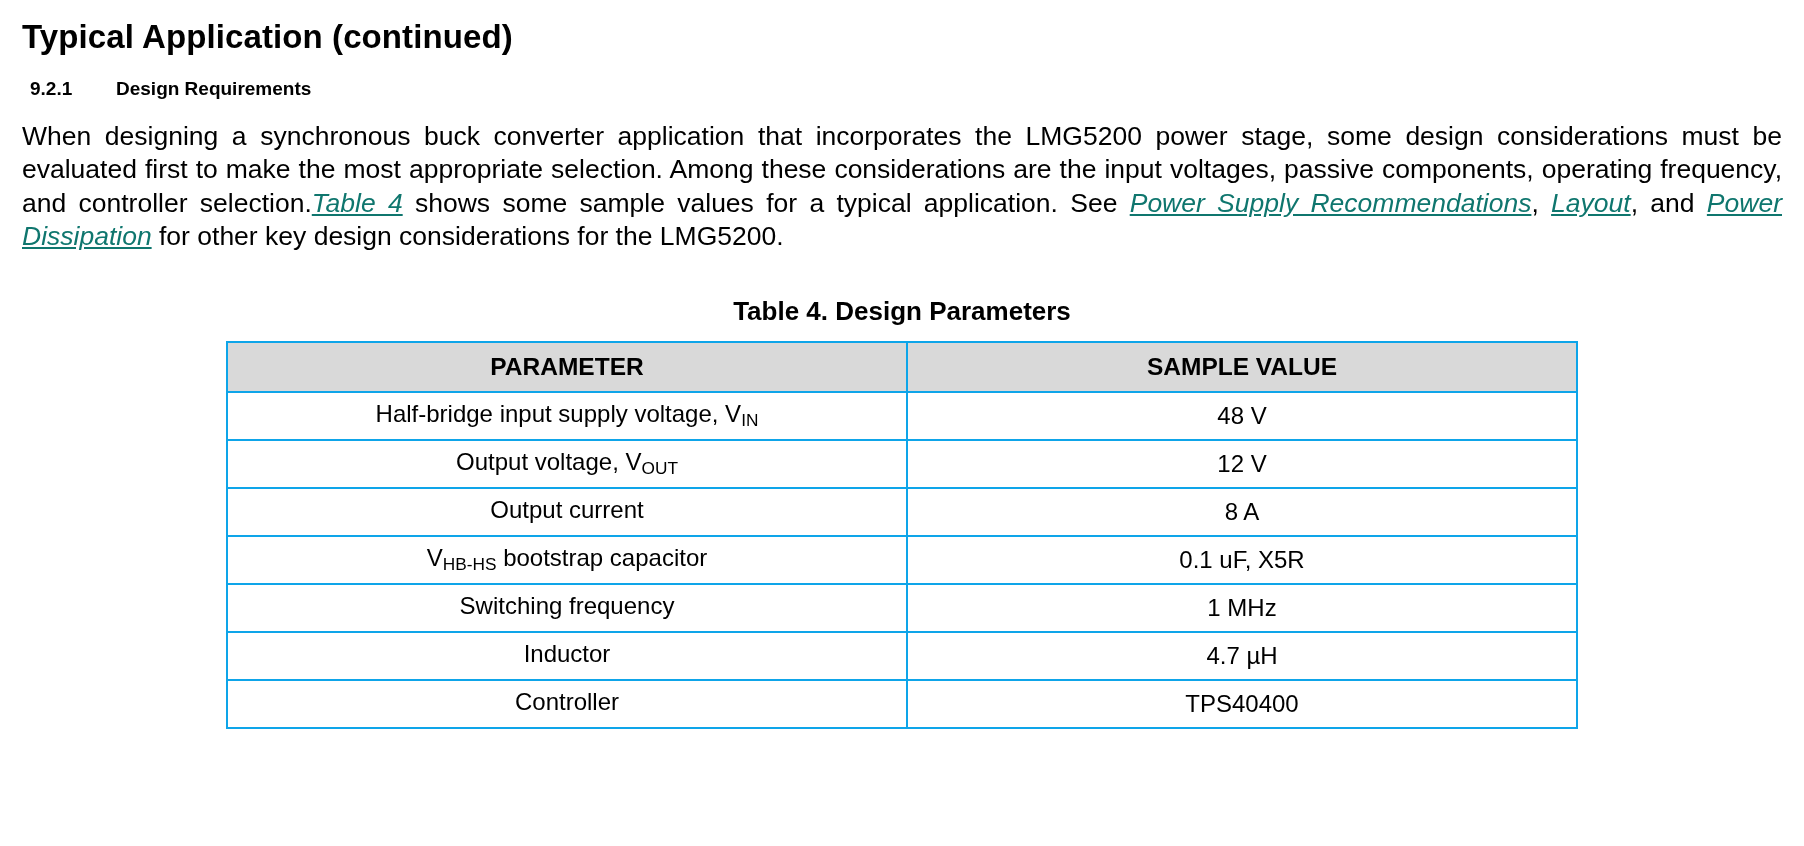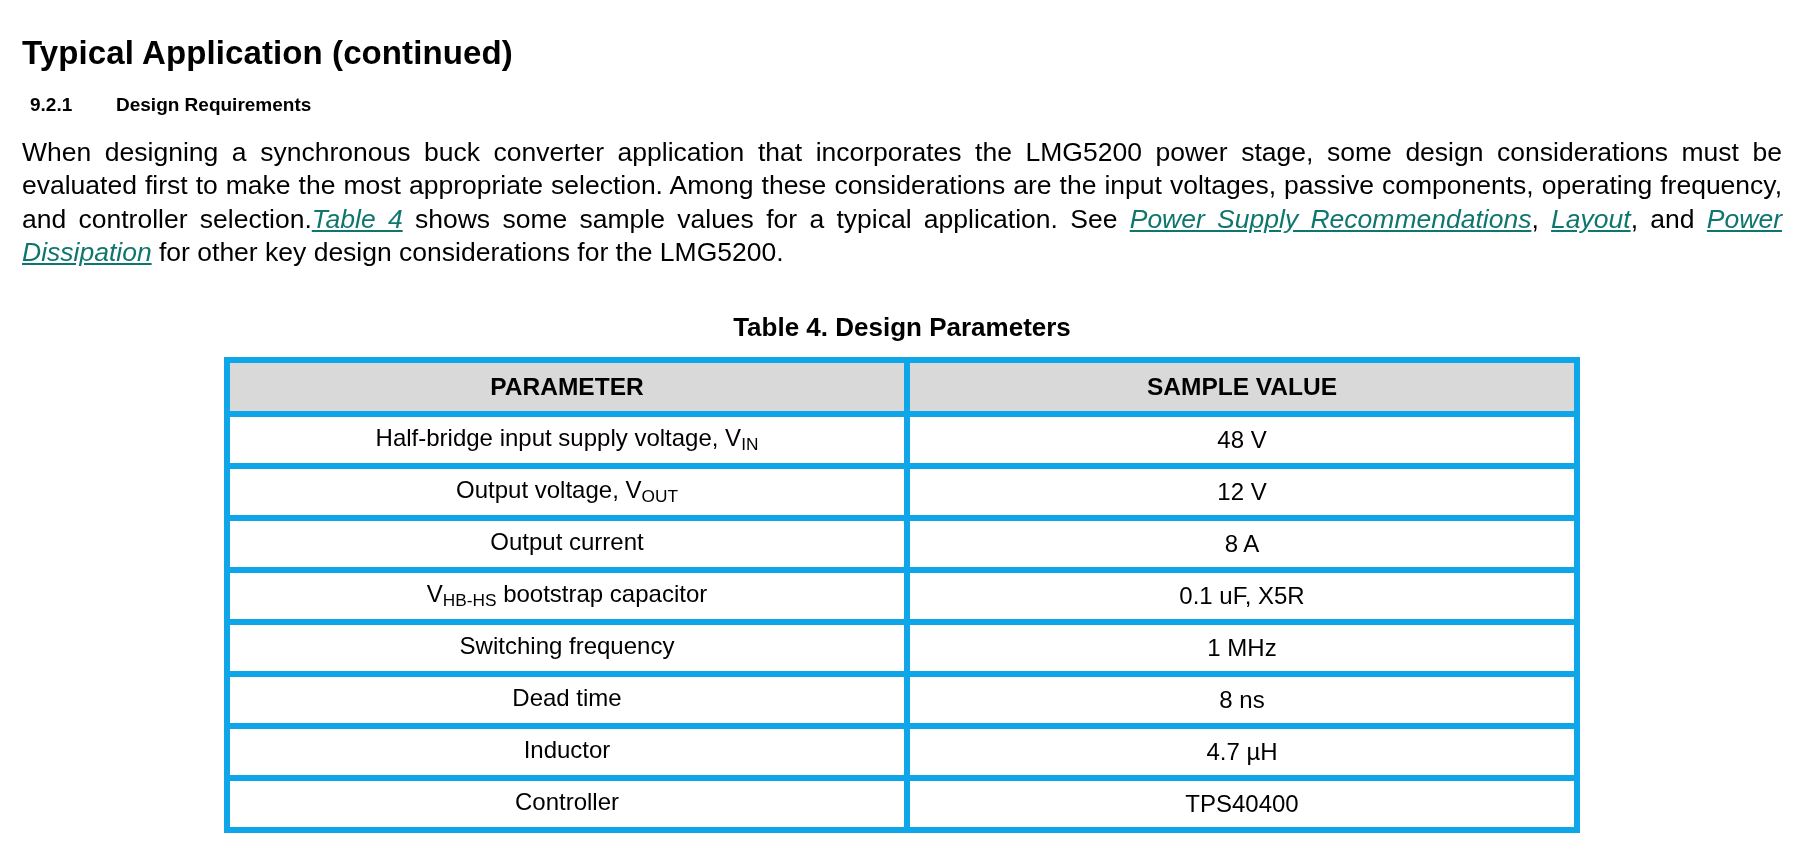--- a/index.html
+++ b/index.html
@@ -12,21 +12,21 @@
     height: 846px;
     font-family: "Liberation Sans", sans-serif;
     color: #000000;
     overflow: hidden;
   }
   .page {
     position: relative;
     width: 1804px;
     height: 714px;
     box-sizing: border-box;
-    padding: 26px 22px 0 22px;
+    padding: 10px 22px 0 22px;
   }
   h1.section-title {
     font-size: 33px;
     font-weight: bold;
     margin: 8px 0 0 0;
     letter-spacing: 0.1px;
   }
   h2.subsection-title {
     font-size: 19px;
     font-weight: bold;
@@ -54,21 +54,21 @@
     margin-top: 42px;
   }
   table.design-table {
     border-collapse: collapse;
     margin: 14px auto 0 auto;
     width: 1350px;
     table-layout: fixed;
   }
   table.design-table th,
   table.design-table td {
-    border: 6px solid #0ea5e9;
+    border: 2px solid #0ea5e9;
     text-align: center;
     font-size: 24px;
     height: 46px;
     padding: 0 6px;
   }
   table.design-table thead th {
     background: #d9d9d9;
     font-weight: bold;
     font-size: 24.5px;
     height: 48px;
@@ -122,24 +122,20 @@
       </tr>
       <tr>
         <td><span>V</span><sub>HB-HS</sub><span> bootstrap capacitor</span></td>
         <td>0.1 uF, X5R</td>
       </tr>
       <tr>
         <td><span>Switching frequency</span><sub></sub><span></span></td>
         <td>1 MHz</td>
       </tr>
       <tr>
-        <td><span>Dead time</span><sub></sub><span></span></td>
-        <td>8 ns</td>
-      </tr>
-      <tr>
         <td><span>Inductor</span><sub></sub><span></span></td>
         <td>4.7 µH</td>
       </tr>
       <tr>
         <td><span>Controller</span><sub></sub><span></span></td>
         <td>TPS40400</td>
       </tr>
     </tbody>
   </table>
 

